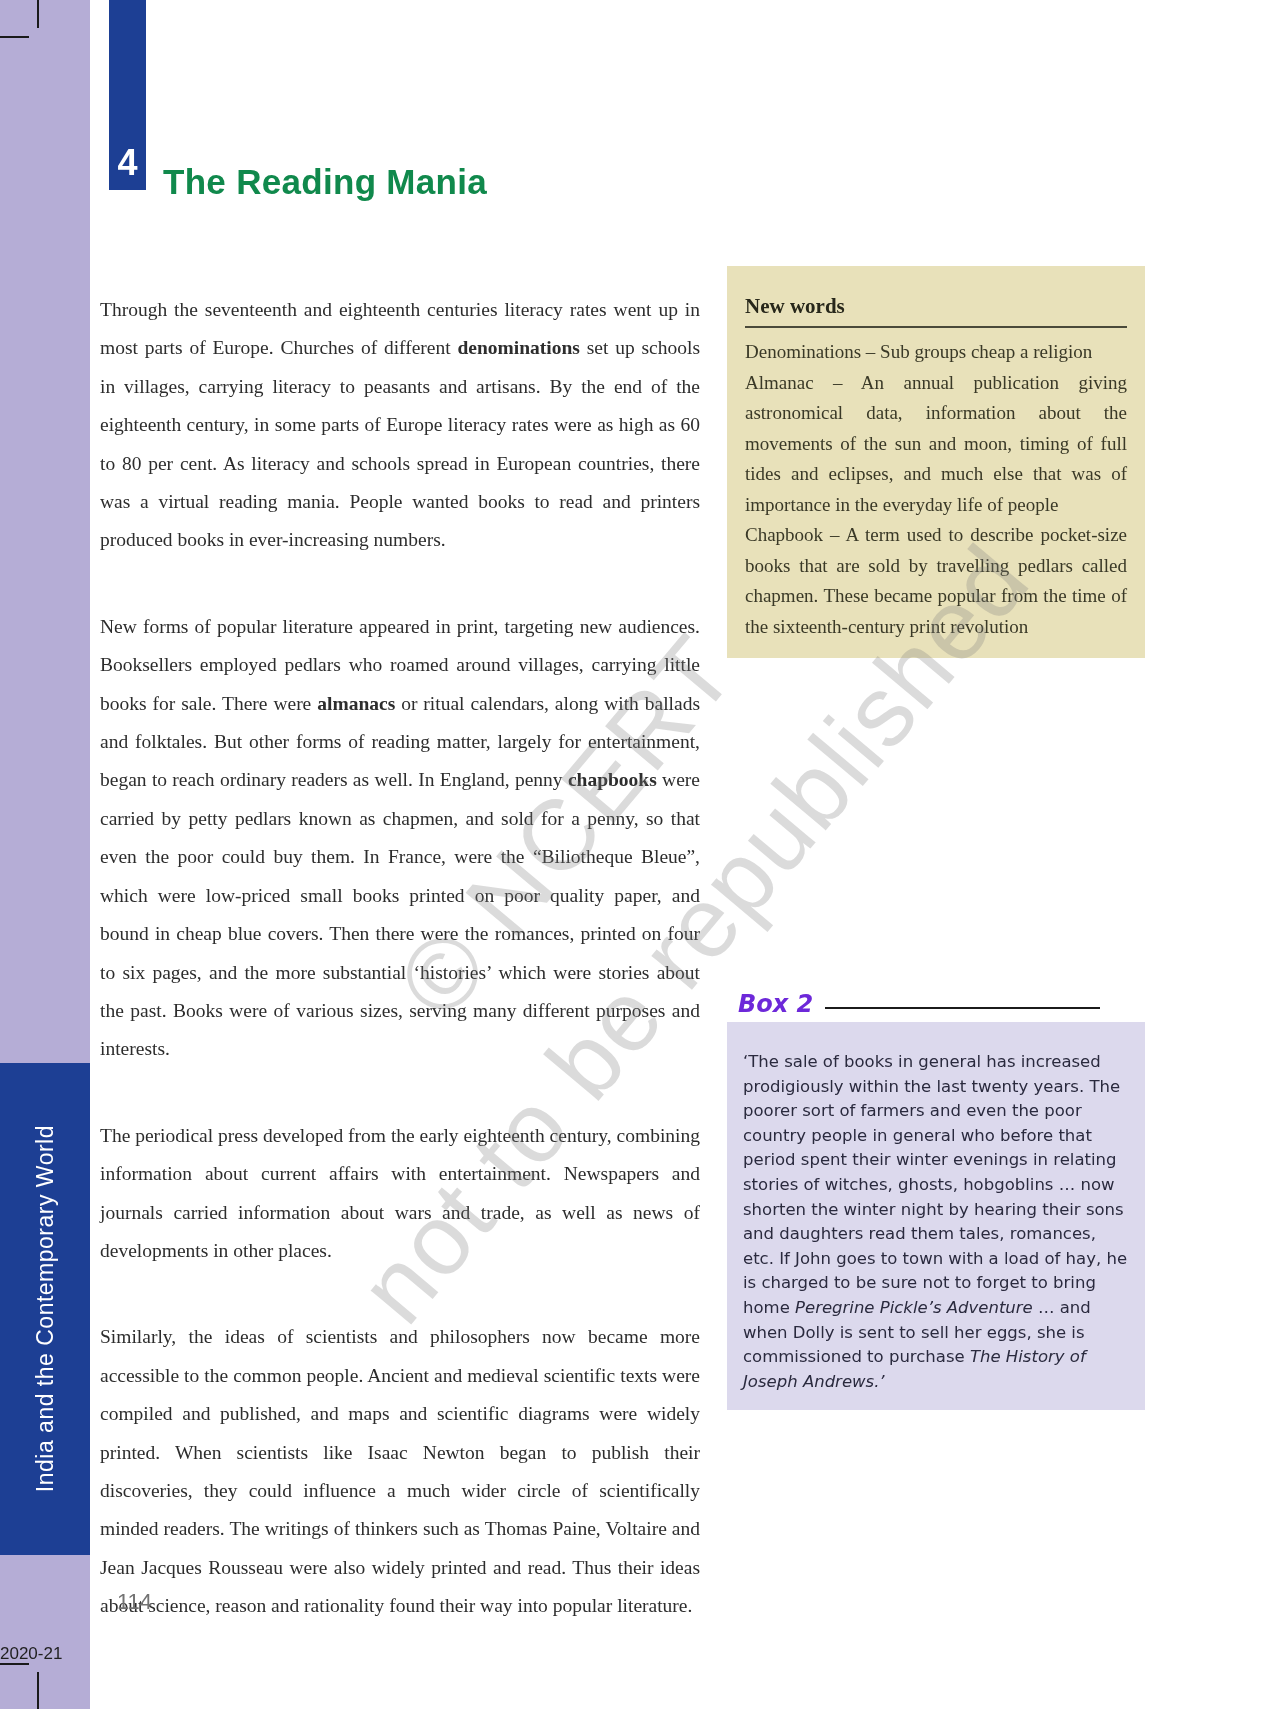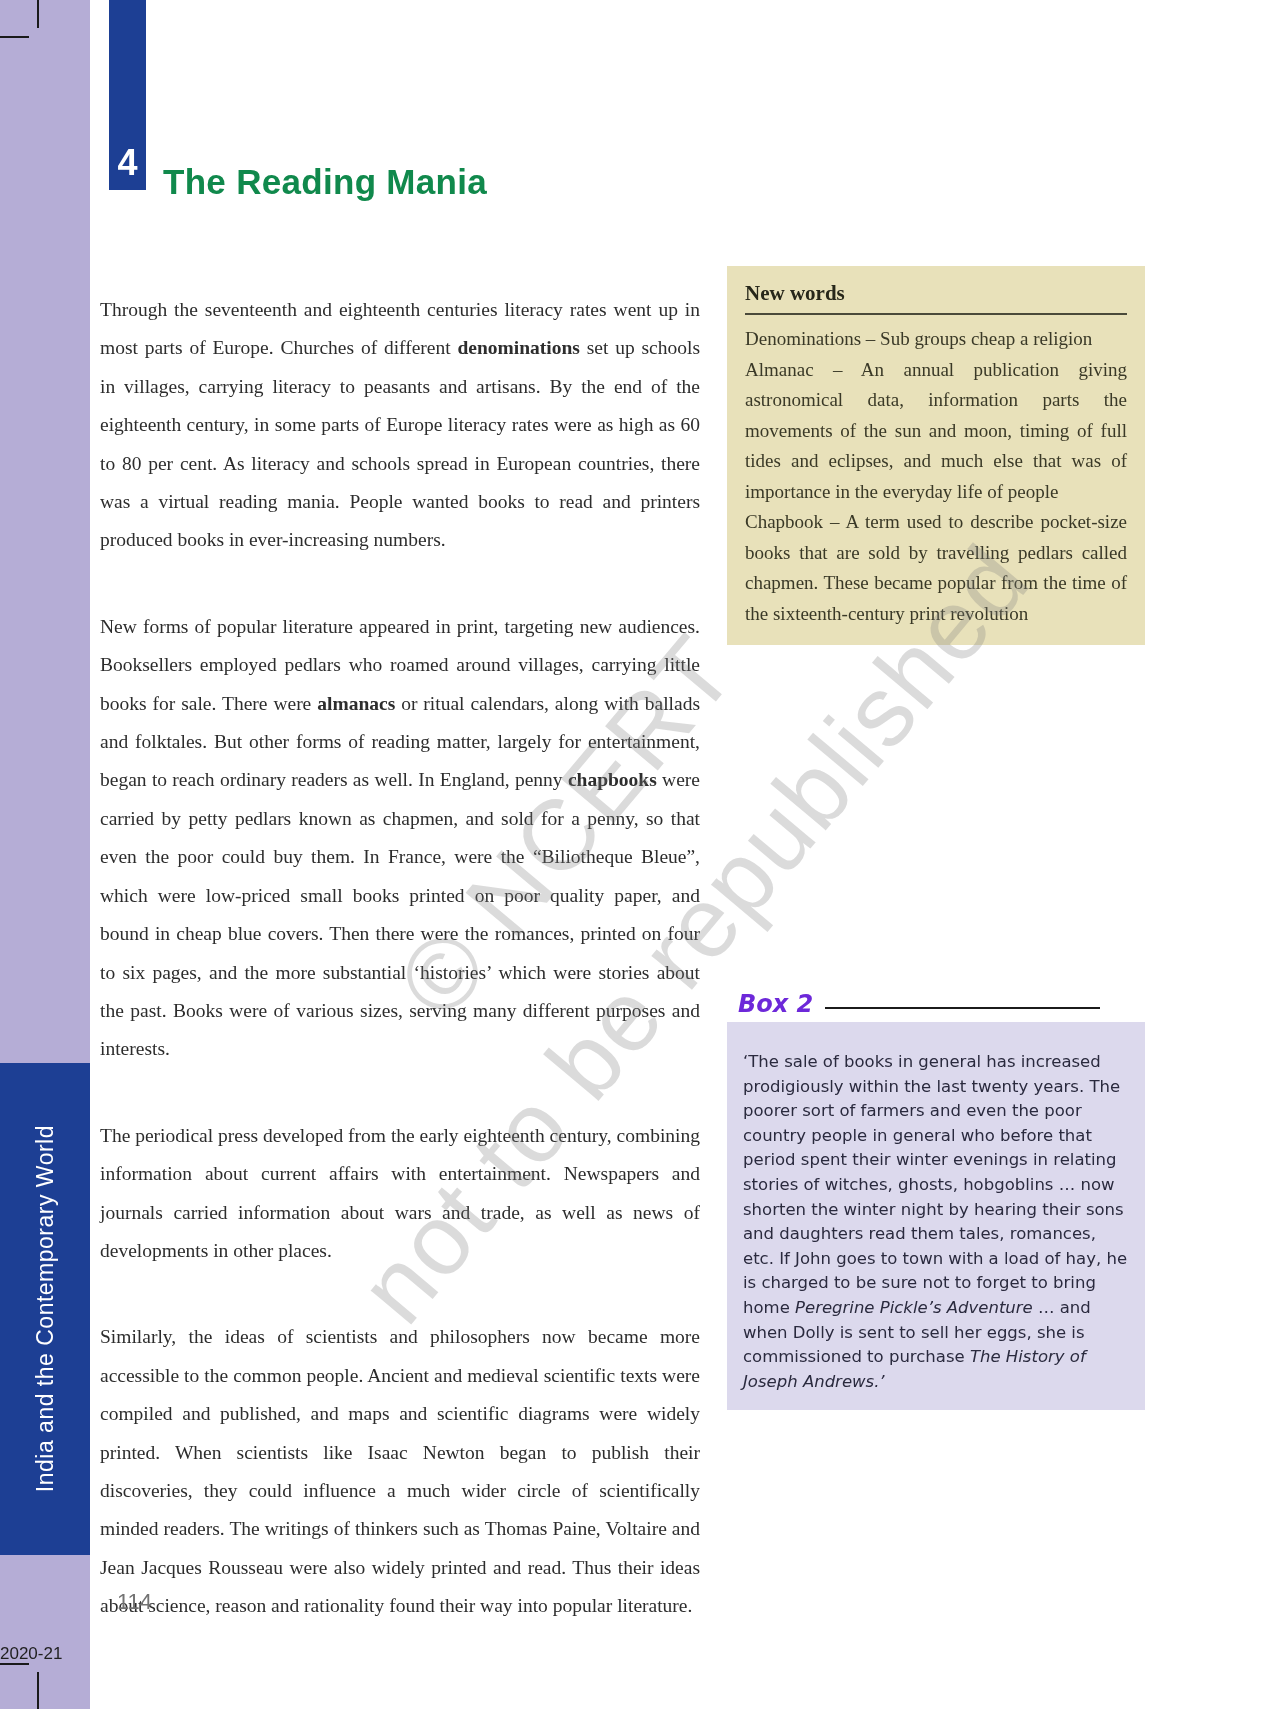--- a/index.html
+++ b/index.html
@@ -34,21 +34,21 @@
   }
   
   .main-col {
     position:absolute; left:100px; top:243px; width:600px; z-index:2;
     font-size:19.5px; line-height:38.4px; text-align:justify; color:#2d2d2d;
   }
   .main-col p { margin-bottom:15px;margin-top:48px; }
   
   .new-words {
     position:absolute; left:727px; top:266px; width:418px; z-index:1;
-    background:#e8e1ba; padding:13px 18px 16px; color:#3a3927;
+    background:#e8e1ba; padding:26px 18px 16px; color:#3a3927;
   }
   .new-words h2 {
     font-family:"Liberation Serif", serif; font-size:21px; font-weight:bold;
     color:#27271a; margin:2px 0 7px;
   }
   .new-words .rule { border:none; border-top:2px solid #4a4a3a; margin:0 0 9px; }
   .new-words .entry { font-size:19px; line-height:30.5px; text-align:justify; }
   
   .box2-head {
     position:absolute; left:730px; top:990px; width:370px; z-index:2;
@@ -118,21 +118,21 @@
     <p><span>Through the seventeenth and eighteenth centuries literacy rates went up in most parts of Europe. Churches of different </span><span style="font-weight: bold;">denominations</span><span> set up schools in villages, carrying literacy to peasants and artisans. By the end of the eighteenth century, in some parts of Europe literacy rates were as high as 60 to 80 per cent. As literacy and schools spread in European countries, there was a virtual reading mania. People wanted books to read and printers produced books in ever-increasing numbers.</span></p>
     <p><span>New forms of popular literature appeared in print, targeting new audiences. Booksellers employed pedlars who roamed around villages, carrying little books for sale. There were </span><span style="font-weight: bold;">almanacs</span><span> or ritual calendars, along with ballads and folktales. But other forms of reading matter, largely for entertainment, began to reach ordinary readers as well. In England, penny </span><span style="font-weight: bold;">chapbooks</span><span> were carried by petty pedlars known as chapmen, and sold for a penny, so that even the poor could buy them. In France, were the “Biliotheque Bleue”, which were low-priced small books printed on poor quality paper, and bound in cheap blue covers. Then there were the romances, printed on four to six pages, and the more substantial ‘histories’ which were stories about the past. Books were of various sizes, serving many different purposes and interests.</span></p>
     <p><span>The periodical press developed from the early eighteenth century, combining information about current affairs with entertainment. Newspapers and journals carried information about wars and trade, as well as news of developments in other places.</span></p>
     <p><span>Similarly, the ideas of scientists and philosophers now became more accessible to the common people. Ancient and medieval scientific texts were compiled and published, and maps and scientific diagrams were widely printed. When scientists like Isaac Newton began to publish their discoveries, they could influence a much wider circle of scientifically minded readers. The writings of thinkers such as Thomas Paine, Voltaire and Jean Jacques Rousseau were also widely printed and read. Thus their ideas about science, reason and rationality found their way into popular literature.</span></p>
   </div>
 
   <aside class="new-words">
     <h2>New words</h2>
     <hr class="rule">
     <p class="entry"><span>Denominations</span><span> – </span><span>Sub groups cheap a religion</span></p>
-    <p class="entry"><span>Almanac</span><span> – </span><span>An annual publication giving astronomical data, information parts the movements of the sun and moon, timing of full tides and eclipses, and much else that was of importance in the everyday life of people</span></p>
+    <p class="entry"><span>Almanac</span><span> – </span><span>An annual publication giving astronomical data, information about the movements of the sun and moon, timing of full tides and eclipses, and much else that was of importance in the everyday life of people</span></p>
     <p class="entry"><span>Chapbook</span><span> – </span><span>A term used to describe pocket-size books that are sold by travelling pedlars called chapmen. These became popular from the time of the sixteenth-century print revolution</span></p>
   </aside>
 
   <div class="box2-head">
     <span class="box2-label">Box 2</span>
     <span class="box2-rule"></span>
   </div>
 
   <aside class="box2">
     <p class="quote"><span>‘The sale of books in general has increased prodigiously within the last twenty years. The poorer sort of farmers and even the poor country people in general who before that period spent their winter evenings in relating stories of witches, ghosts, hobgoblins … now shorten the winter night by hearing their sons and daughters read them tales, romances, etc. If John goes to town with a load of hay, he is charged to be sure not to forget to bring home </span><span style="font-style: italic;">Peregrine Pickle’s Adventure</span><span> … and when Dolly is sent to sell her eggs, she is commissioned to purchase </span><span style="font-style: italic;">The History of Joseph Andrews.’</span></p>

